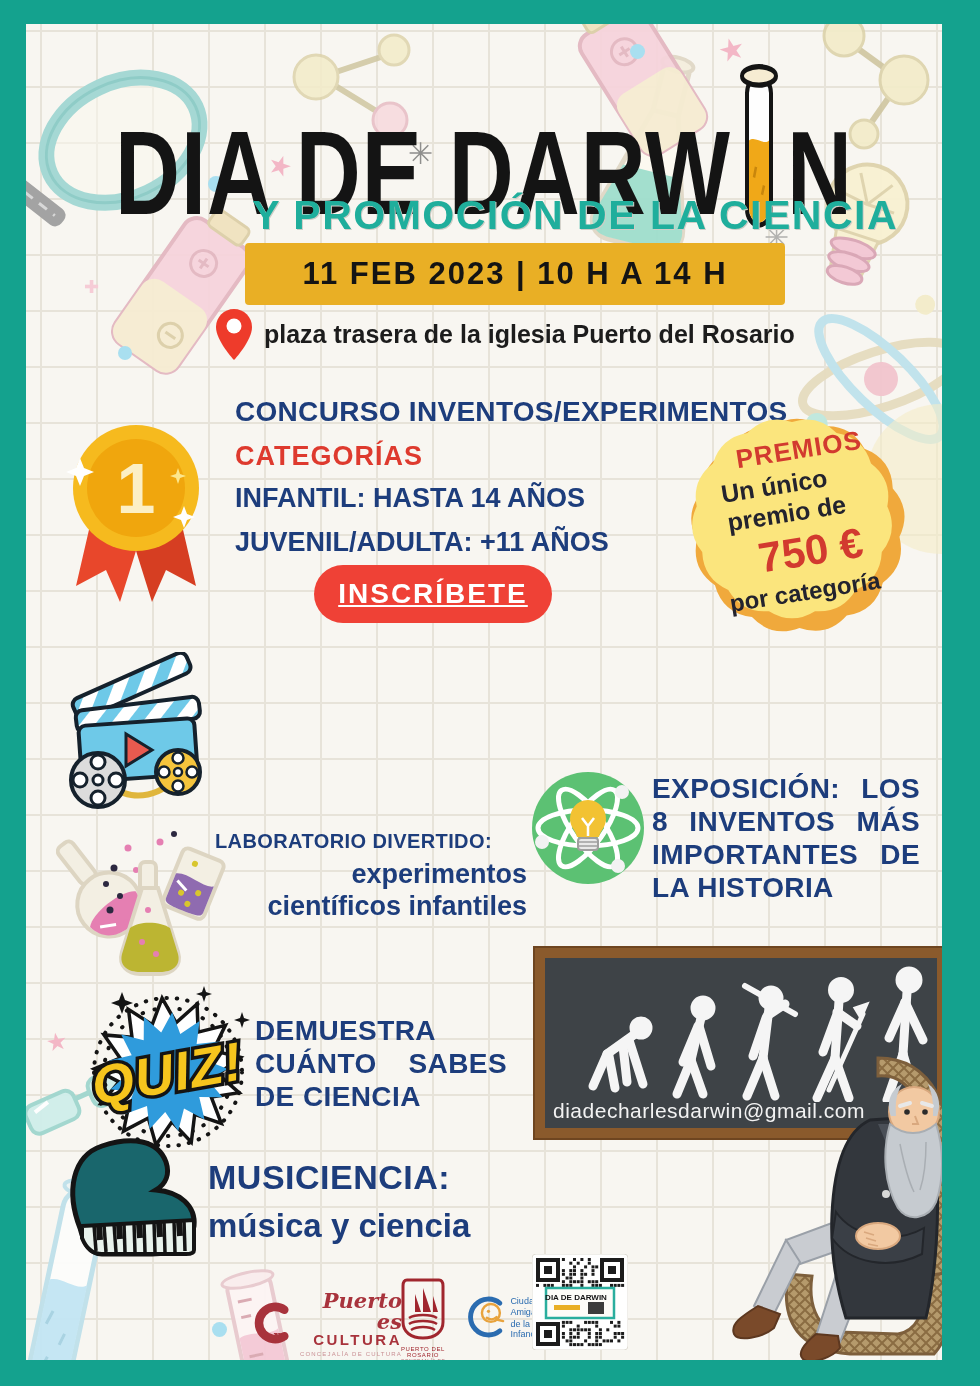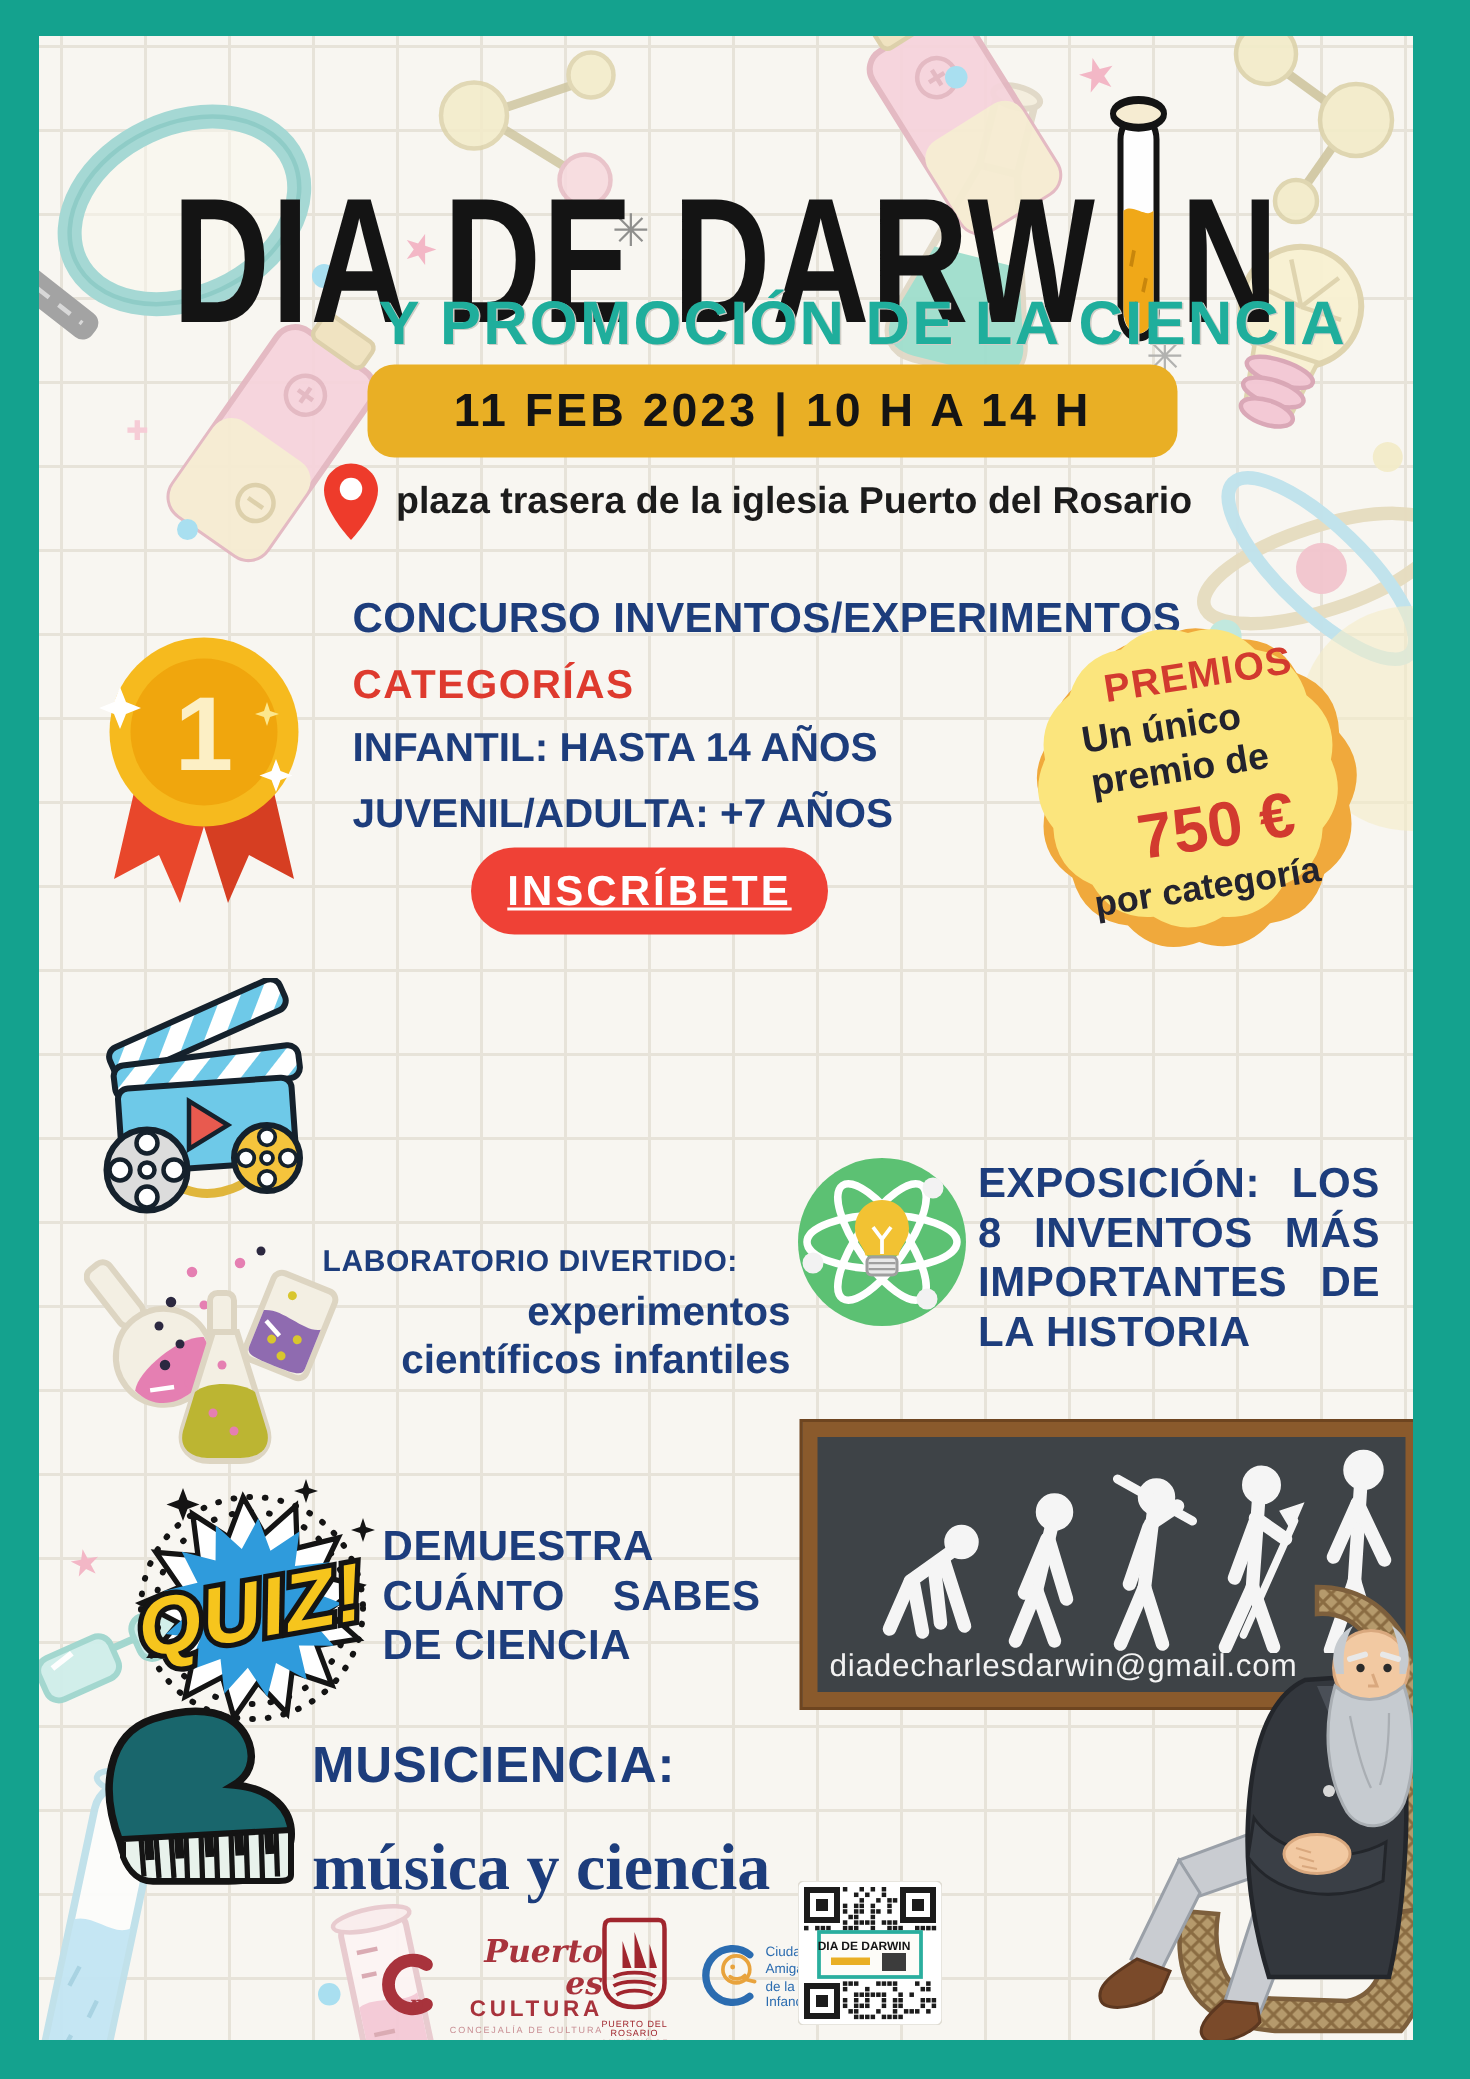--- a/index.html
+++ b/index.html
@@ -11,21 +11,21 @@
   .abs{position:absolute;}
   .deco{position:absolute;z-index:1;pointer-events:none;}
   
   .title{position:absolute;left:0;top:40px;width:100%;text-align:center;z-index:3;
     font-weight:900;font-size:90px;letter-spacing:1px;color:#141414;
     transform:scaleY(1.32);transform-origin:top center;white-space:nowrap;}
   .title .tube{display:inline-block;vertical-align:-16px;margin:0 5px;}
   .subtitle{position:absolute;right:44px;top:168px;z-index:3;font-size:41px;font-weight:800;
     color:#1FAE9C;letter-spacing:1.5px;text-shadow:1px 1px 0 #cfcdc6;}
   .banner{position:absolute;left:219px;top:219px;width:540px;height:62px;background:#E9AF25;
-    border-radius:18px;z-index:3;text-align:center;line-height:62px;font-size:31px;font-weight:900;
+    border-radius:4px;z-index:3;text-align:center;line-height:62px;font-size:31px;font-weight:900;
     letter-spacing:2px;color:#141414;}
   .location{position:absolute;left:238px;top:296px;z-index:3;font-size:25px;font-weight:700;color:#1c1c1c;}
   
   .h-blue{color:#1d3d7c;font-weight:700;}
   .contest-heading{position:absolute;left:209px;top:372px;z-index:3;font-size:28px;letter-spacing:.3px;}
   .categories{position:absolute;left:209px;top:417px;z-index:3;font-size:27px;font-weight:700;color:#DE3A2E;letter-spacing:1px;}
   .cat-line1{position:absolute;left:209px;top:459px;z-index:3;font-size:27px;font-weight:600;color:#1d3d7c;}
   .cat-line2{position:absolute;left:209px;top:503px;z-index:3;font-size:27px;font-weight:600;color:#1d3d7c;}
   .btn{position:absolute;left:288px;top:541px;width:238px;height:58px;background:#EF4136;border:none;
     border-radius:29px;z-index:3;color:#fff;font-family:"Liberation Sans",sans-serif;
@@ -39,21 +39,21 @@
   .badge-amt{font-size:42px;font-weight:800;color:#D23A2F;transform:translateX(12px);margin-top:2px;}
   .badge-l3{font-size:24px;font-weight:600;color:#23232e;margin-top:2px;}
   
   .sec-text{position:absolute;z-index:3;font-size:28px;font-weight:700;color:#1d3d7c;line-height:1.18;
     text-align:justify;letter-spacing:.4px;}
   .lab-block{position:absolute;left:189px;top:806px;width:312px;z-index:3;}
   .lab-title{font-size:20px;font-weight:700;color:#1d3d7c;line-height:1.18;letter-spacing:.4px;}
   .lab-sub{font-size:27px;font-weight:600;color:#1d3d7c;line-height:1.2;text-align:right;margin-top:4px;}
   .music-block{position:absolute;left:182px;top:1134px;z-index:3;}
   .music-title{font-size:34px;font-weight:700;color:#1d3d7c;letter-spacing:.5px;}
-  .music-sub{font-size:44px;font-weight:600;color:#1d3d7c;margin-top:22px;font-family:Liberation Serif, serif;}
+  .music-sub{font-size:33px;font-weight:600;color:#1d3d7c;margin-top:10px;}
   
   .blackboard{position:absolute;left:509px;top:924px;width:412px;height:190px;z-index:2;
     background:#3E4347;border:10px solid #8a5a2c;box-sizing:border-box;box-shadow:0 0 0 2px #6e4520;}
   .board-email{position:absolute;left:8px;bottom:5px;color:#f2f2f2;font-size:21px;letter-spacing:.5px;z-index:3;}
   .darwin{position:absolute;left:702px;top:1000px;width:238px;height:336px;z-index:4;}
   
   .footer-item{position:absolute;z-index:3;text-align:center;}
   .logo1-script{font-family:"DejaVu Serif",serif;font-style:italic;font-weight:700;font-size:21px;color:#A8333C;line-height:1;}
   .logo1-name{font-size:15px;font-weight:800;letter-spacing:2.5px;color:#A8333C;line-height:1.1;}
   .logo1-sub{font-size:6px;letter-spacing:1.2px;color:#c98f94;margin-top:2px;}
@@ -215,21 +215,21 @@
       <circle cx="76" cy="78" r="49" fill="#F0A60D"></circle>
       <text x="76" y="103" text-anchor="middle" font-size="70" font-weight="bold" fill="#FCEFC5" font-family="Liberation Sans,sans-serif">1</text>
       <path d="M20,48 l4,10 10,4 -10,4 -4,10 -4,-10 -10,-4 10,-4 Z" fill="#fff"></path>
       <path d="M124,96 l3,8 8,3 -8,3 -3,8 -3,-8 -8,-3 8,-3 Z" fill="#fff"></path>
       <path d="M118,58 l2,6 6,2 -6,2 -2,6 -2,-6 -6,-2 6,-2 Z" fill="#FCE78D"></path>
     </svg>
 
     <div class="contest-heading h-blue">CONCURSO INVENTOS/EXPERIMENTOS</div>
     <div class="categories">CATEGORÍAS</div>
     <div class="cat-line1">INFANTIL: HASTA 14 AÑOS</div>
-    <div class="cat-line2">JUVENIL/ADULTA: +7 AÑOS</div>
+    <div class="cat-line2">JUVENIL/ADULTA: +11 AÑOS</div>
     <button class="btn">INSCRÍBETE</button>
 
     <div class="badge">
       <svg width="232" height="240" viewBox="0 0 232 240">
         <path id="badge-outer" fill="#F0A93C" transform="rotate(13 120 124)" d="M120.0,22.0Q147.6,12.1 167.4,33.7Q196.4,37.7 203.9,66.1Q227.8,83.1 221.3,111.7Q234.4,137.9 215.4,160.2Q214.9,189.5 187.6,200.3Q173.6,226.1 144.4,223.0Q120.0,239.3 95.6,223.0Q66.4,226.1 52.4,200.3Q25.1,189.5 24.6,160.2Q5.6,137.9 18.7,111.7Q12.2,83.1 36.1,66.1Q43.6,37.7 72.6,33.7Q92.4,12.1 120.0,22.0Z"></path>
         <path id="badge-inner" fill="#FBE57D" d="M114.0,20.0Q139.7,11.6 158.6,31.0Q185.3,35.5 193.0,61.5Q214.5,77.9 209.3,104.4Q220.7,129.0 203.8,150.0Q202.5,177.1 177.7,187.9Q164.0,211.2 137.0,209.2Q114.0,223.5 91.0,209.2Q64.0,211.2 50.3,187.9Q25.5,177.1 24.2,150.0Q7.3,129.0 18.7,104.4Q13.5,77.9 35.0,61.5Q42.7,35.5 69.4,31.0Q88.3,11.6 114.0,20.0Z"></path>
       </svg>
       <div class="badge-text">
         <div class="badge-title">PREMIOS</div>
         <div class="badge-l1">Un único</div>

